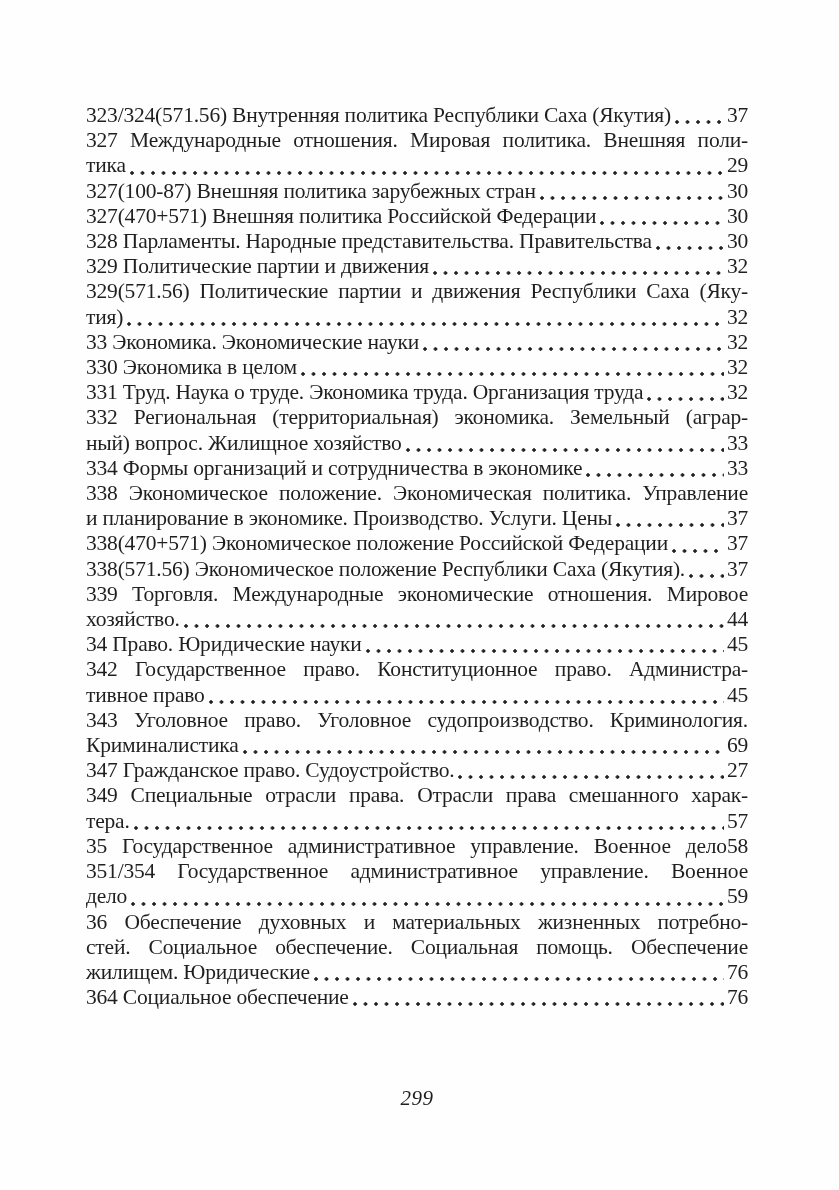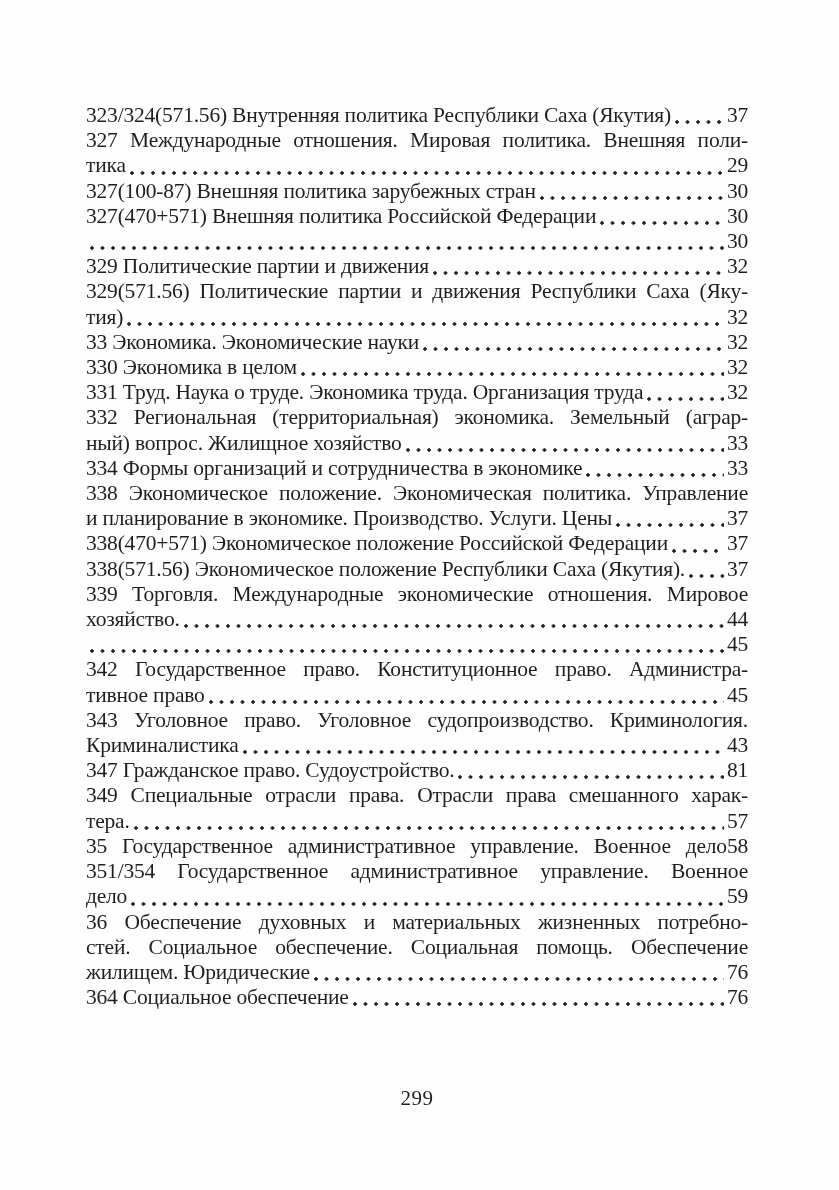--- a/index.html
+++ b/index.html
@@ -67,20 +67,21 @@
   }
   .footer-num {
     position: absolute;
     left: 86px;
     top: 1086px;
     width: 662px;
     text-align: center;
     font-size: 21px;
     line-height: 25px;
     letter-spacing: 0.5px;
+    font-style: italic;
   }
 </style>
 </head>
 <body>
 
 <div class="page">
   <div class="toc">
       <div class="toc-entry">
         <div class="toc-line last">
           <span class="txt">323/324(571.56) Внутренняя политика Республики Саха (Якутия)</span>
@@ -105,20 +106,21 @@
       </div>
       <div class="toc-entry">
         <div class="toc-line last">
           <span class="txt">327(470+571) Внешняя политика Российской Федерации</span>
           <span class="leader"></span>
           <span class="pg">30</span>
         </div>
       </div>
       <div class="toc-entry">
         <div class="toc-line last">
+          <span class="txt">328 Парламенты. Народные представительства. Правительства</span>
           <span class="leader"></span>
           <span class="pg">30</span>
         </div>
       </div>
       <div class="toc-entry">
         <div class="toc-line last">
           <span class="txt">329 Политические партии и движения</span>
           <span class="leader"></span>
           <span class="pg">32</span>
         </div>
@@ -192,45 +194,46 @@
       <div class="toc-entry">
         <div class="toc-line wrap">339 Торговля. Международные экономические отношения. Мировое</div>
         <div class="toc-line last">
           <span class="txt">хозяйство.</span>
           <span class="leader"></span>
           <span class="pg">44</span>
         </div>
       </div>
       <div class="toc-entry">
         <div class="toc-line last">
+          <span class="txt">34 Право. Юридические науки</span>
           <span class="leader"></span>
           <span class="pg">45</span>
         </div>
       </div>
       <div class="toc-entry">
         <div class="toc-line wrap">342 Государственное право. Конституционное право. Администра-</div>
         <div class="toc-line last">
           <span class="txt">тивное право</span>
           <span class="leader"></span>
           <span class="pg">45</span>
         </div>
       </div>
       <div class="toc-entry">
         <div class="toc-line wrap">343 Уголовное право. Уголовное судопроизводство. Криминология.</div>
         <div class="toc-line last">
           <span class="txt">Криминалистика</span>
           <span class="leader"></span>
-          <span class="pg">43</span>
+          <span class="pg">69</span>
         </div>
       </div>
       <div class="toc-entry">
         <div class="toc-line last">
           <span class="txt">347 Гражданское право. Судоустройство.</span>
           <span class="leader"></span>
-          <span class="pg">81</span>
+          <span class="pg">27</span>
         </div>
       </div>
       <div class="toc-entry">
         <div class="toc-line wrap">349 Специальные отрасли права. Отрасли права смешанного харак-</div>
         <div class="toc-line last">
           <span class="txt">тера.</span>
           <span class="leader"></span>
           <span class="pg">57</span>
         </div>
       </div>

